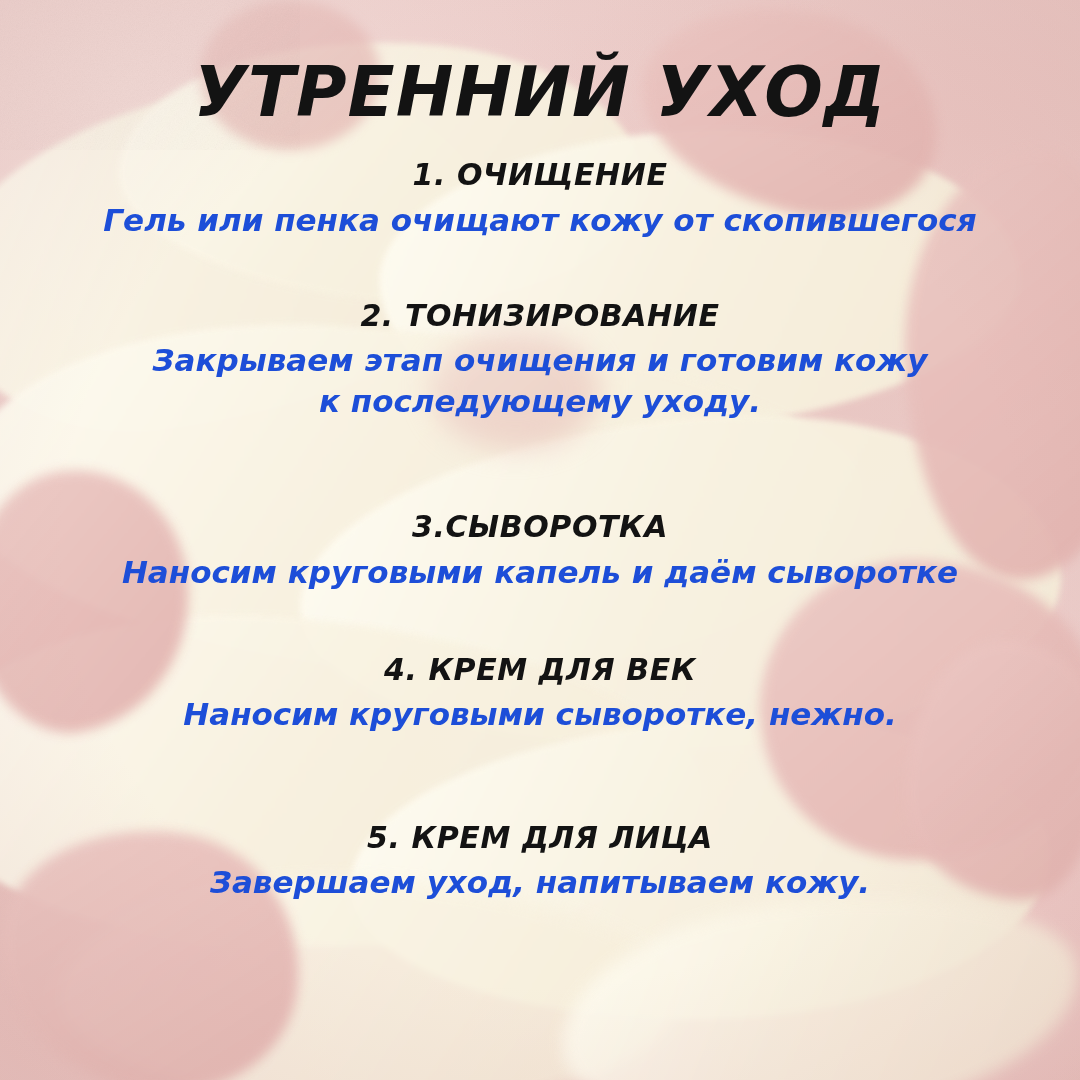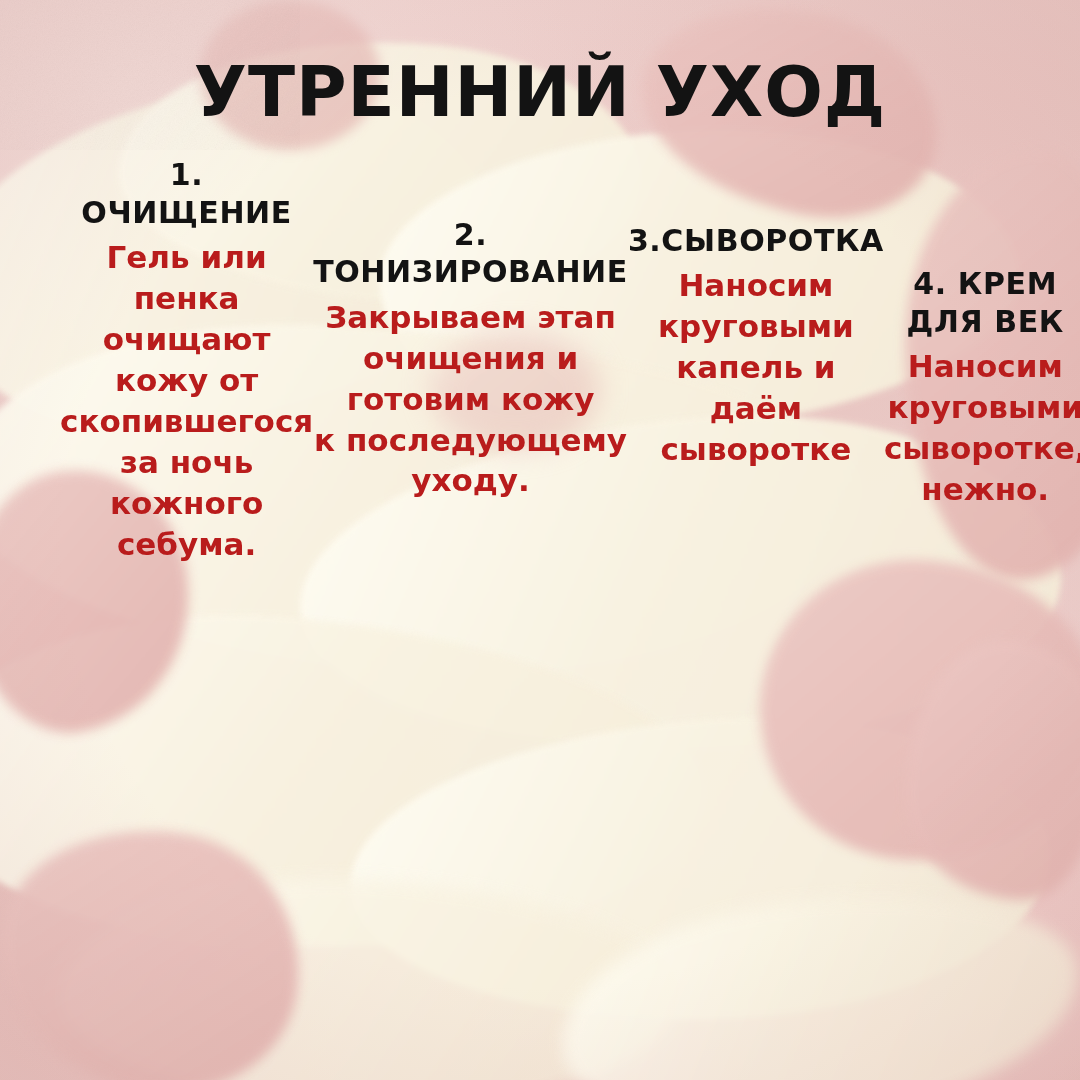--- a/index.html
+++ b/index.html
@@ -128,37 +128,38 @@
     z-index: 5;
     width: 1080px;
     height: 760px;
     box-sizing: border-box;
     padding: 46px 60px 40px;
     display: flex;
     flex-direction: column;
     align-items: center;
     text-align: center;
     color: #141414;
+    font-style: italic;
   }
 
   .poster-title {
     font-family: "DejaVu Sans", sans-serif;
     font-weight: 700;
     font-size: 69px;
     letter-spacing: 1px;
     line-height: 1.05;
     margin: 10px 0 26px;
     color: #131313;
     white-space: nowrap;
   }
 
   .steps {
     width: 100%;
     display: flex;
-    flex-direction: row;
+    flex-direction: column;
     align-items: center;
   }
 
   .step {
     width: 100%;
     margin-bottom: 40px;
   }
   .step:last-child { margin-bottom: 0; }
 
   .step-title {
@@ -171,27 +172,27 @@
     color: #131313;
   }
 
   .step-text {
     font-family: "DejaVu Sans", sans-serif;
     font-weight: 700;
     font-size: 31px;
     line-height: 1.32;
     margin: 0 auto;
     max-width: 930px;
-    color: #b91c1c;
+    color: #1d4ed8;
   }
 
   
   .step-1 { margin-top: 2px;  margin-bottom: 56px; }
-  .step-2 { margin-bottom: 58px; }
-  .step-3 { margin-bottom: 84px; text-align: center; }
+  .step-2 { margin-bottom: 86px; }
+  .step-3 { margin-bottom: 58px; text-align: center; }
   .step-4 { margin-bottom: 84px; }
   .step-5 { margin-bottom: 0; }
 </style>
 </head>
 <body>
 
 <div id="poster">
 
   <div class="bg-layer bg-pink-base"></div>
 
@@ -230,35 +231,38 @@
 
   <div class="content">
 
     <h1 class="poster-title">УТРЕННИЙ УХОД</h1>
 
     <div class="steps">
 
       <div class="step step-1">
         <div class="step-title">1. ОЧИЩЕНИЕ</div>
         <div class="step-text">Гель или пенка очищают кожу от скопившегося</div>
-        <div class="step-text">за ночь кожного себума.</div>
       </div>
 
       <div class="step step-2">
         <div class="step-title">2. ТОНИЗИРОВАНИЕ</div>
         <div class="step-text">Закрываем этап очищения и готовим кожу</div>
         <div class="step-text">к последующему уходу.</div>
       </div>
 
       <div class="step step-3">
         <div class="step-title">3.СЫВОРОТКА</div>
         <div class="step-text">Наносим круговыми капель и даём сыворотке</div>
       </div>
 
       <div class="step step-4">
         <div class="step-title">4. КРЕМ ДЛЯ ВЕК</div>
         <div class="step-text">Наносим круговыми сыворотке, нежно.</div>
       </div>
 
+      <div class="step step-5">
+        <div class="step-title">5. КРЕМ ДЛЯ ЛИЦА</div>
+        <div class="step-text">Завершаем уход, напитываем кожу.</div>
+      </div>
 
     </div>
   </div>
 </div>
 
 </body></html>

